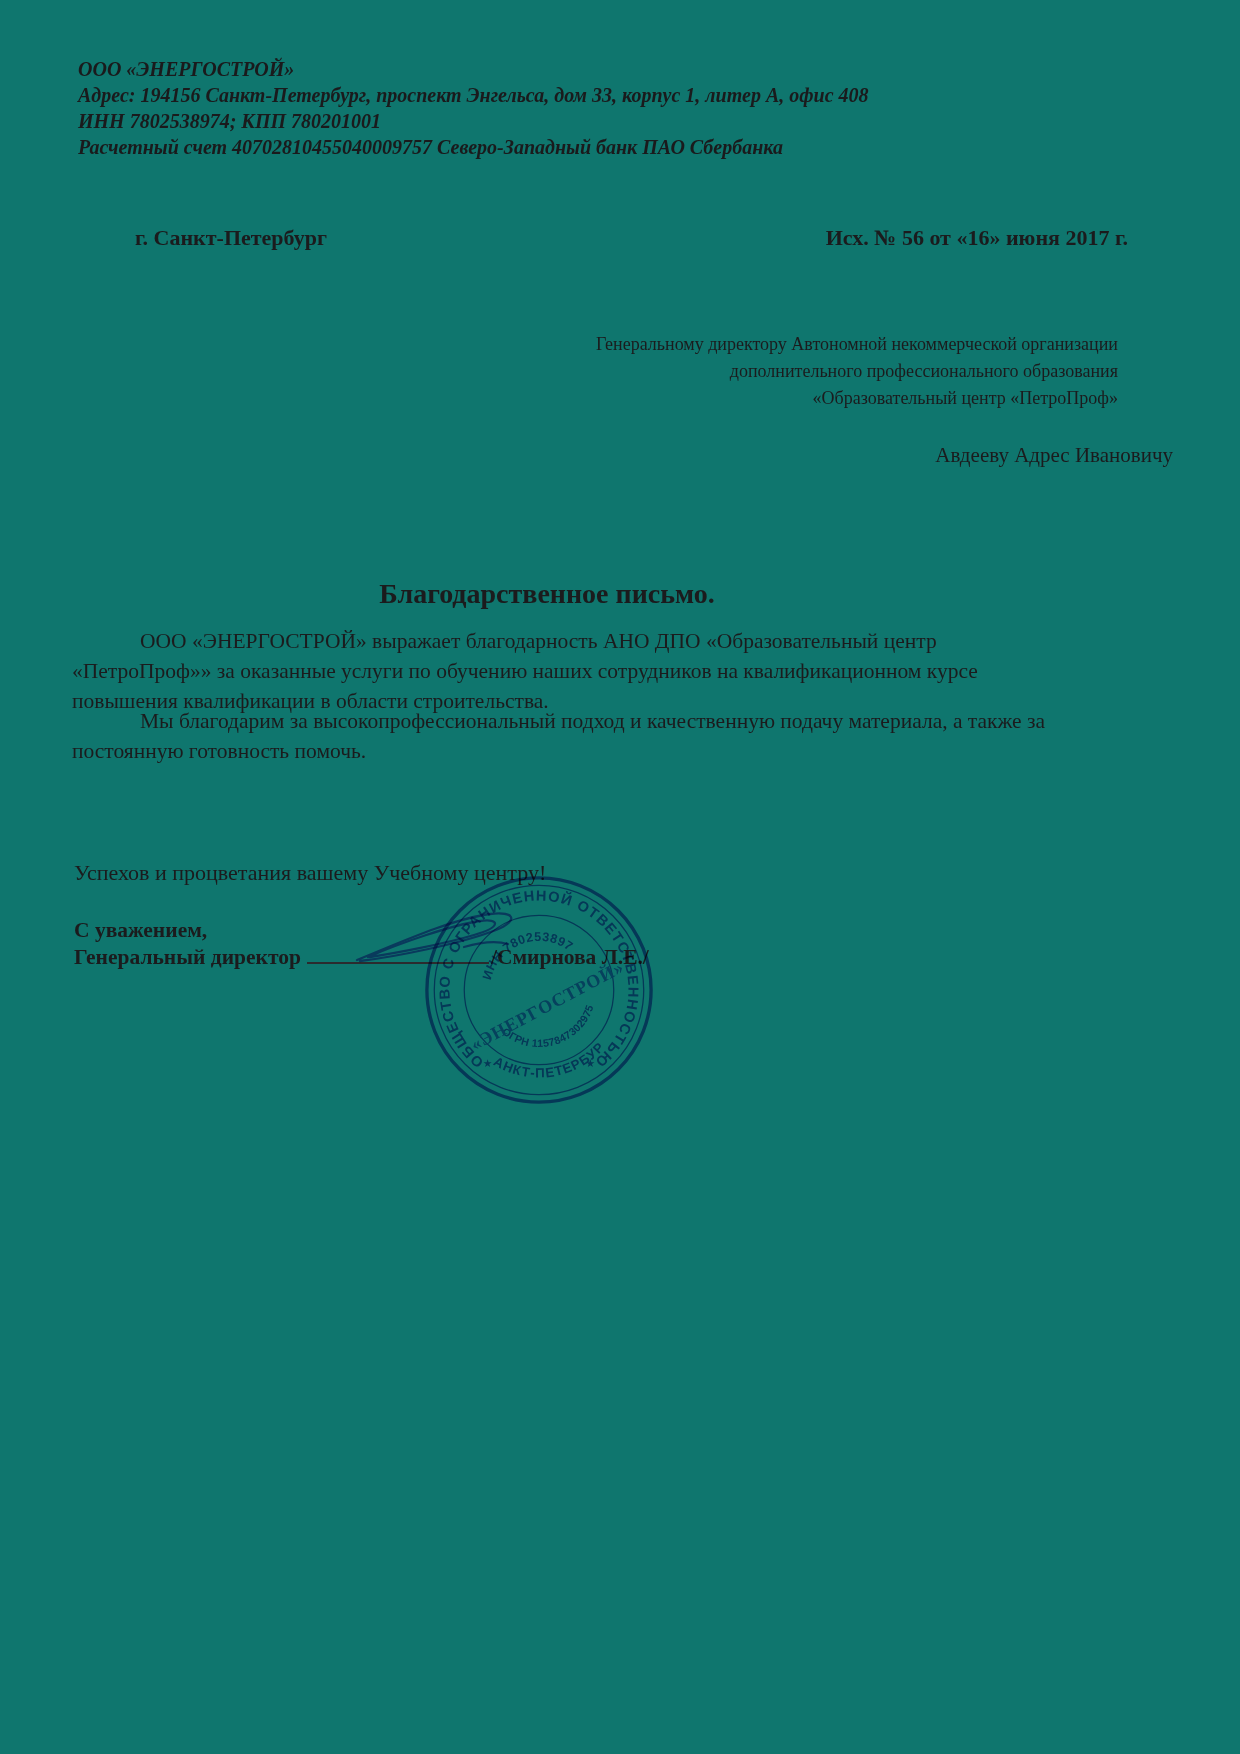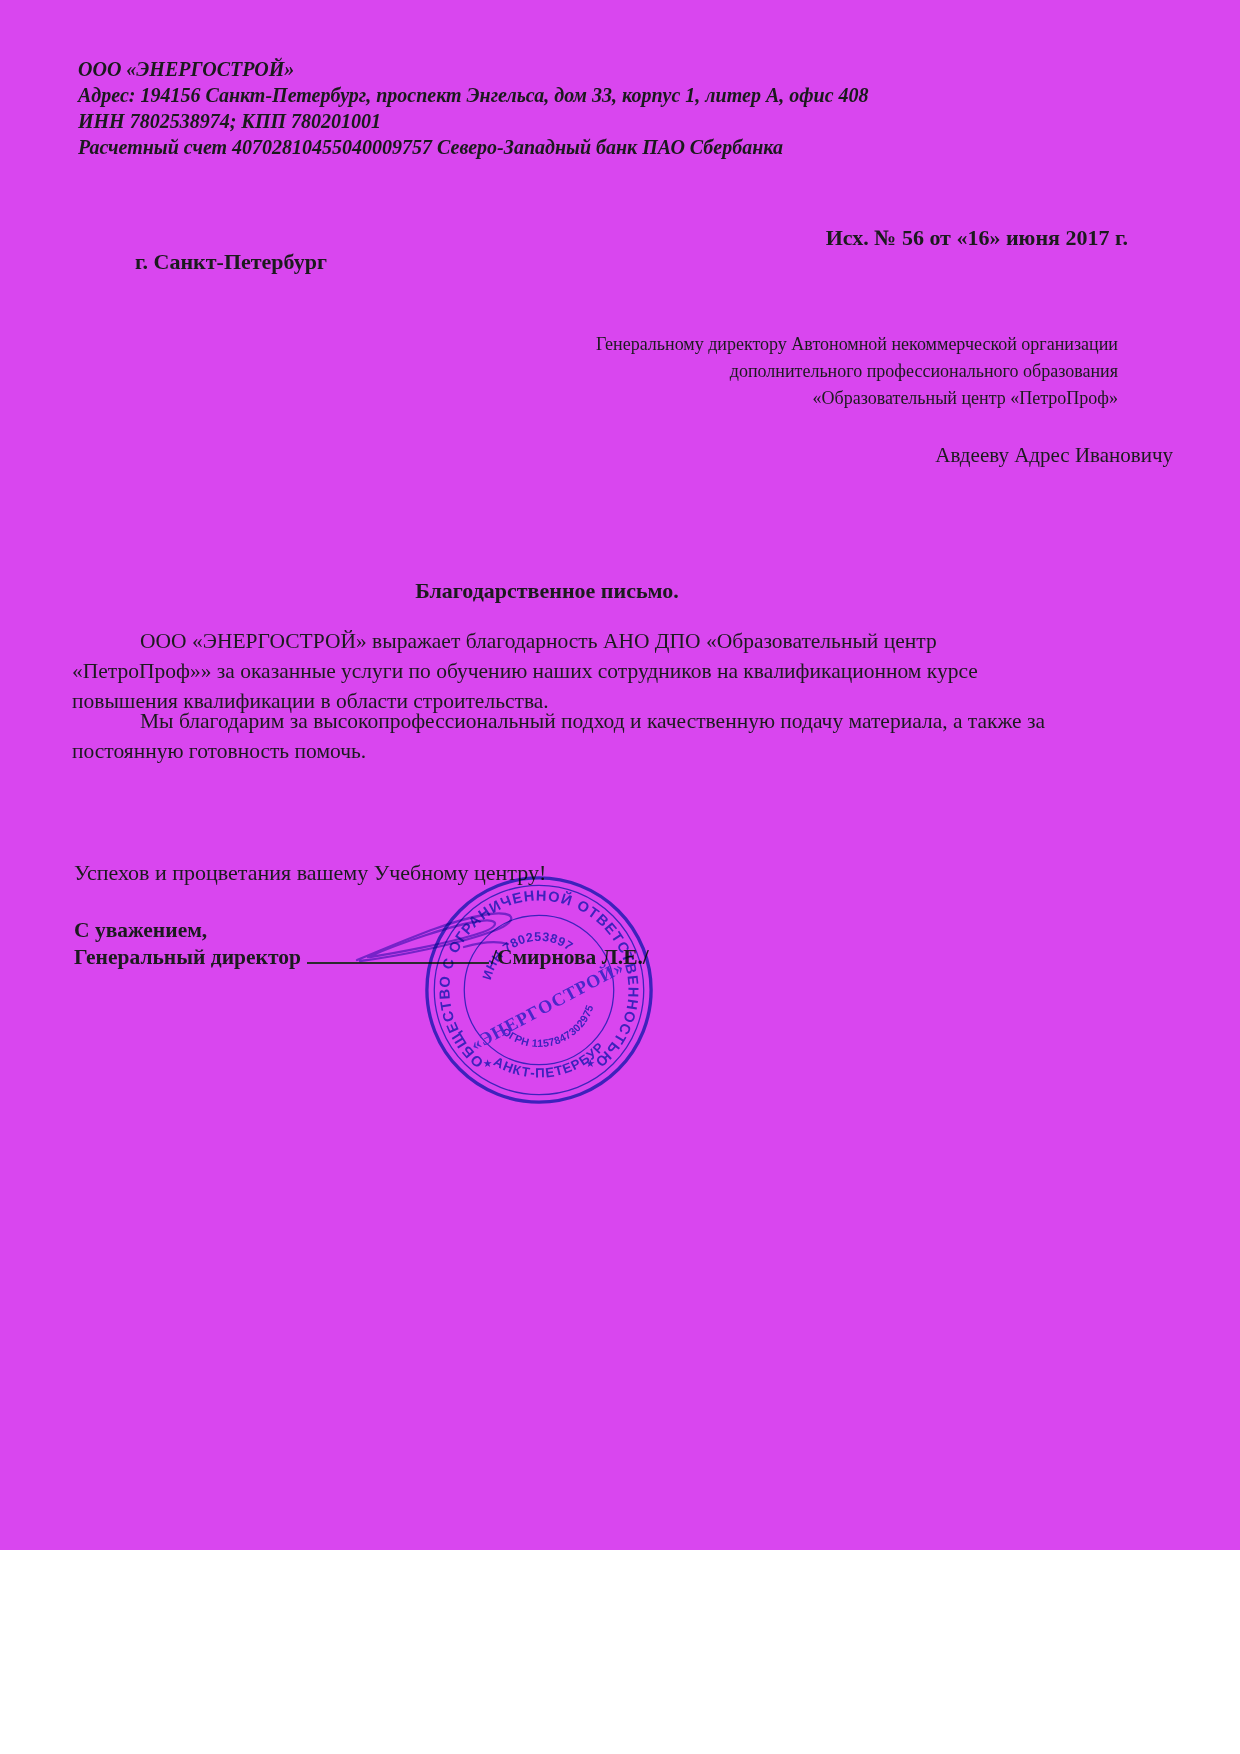--- a/index.html
+++ b/index.html
@@ -4,57 +4,57 @@
 <style>
   :root{
     --ink:#1b1b1d;
     --stamp-blue:#3b6ec5;
     --stamp-center-blue:#4b84d4;
     --signature-purple:#7e6fd2;
   }
   html,body{margin:0;padding:0;background:#ffffff;}
   .page{
     position:relative;
-    width:1240px;height:1550px;
-    background:#d946ef;
+    width:1240px;height:1754px;
+    background:#0f766e;
     font-family:"Liberation Serif", serif;
     color:var(--ink);
     overflow:hidden;
   }
   
   .letterhead{
     position:absolute;left:78px;top:56px;width:1000px;
     font-style:italic;font-weight:bold;
     font-size:20px;line-height:26px;
     color:#1a1a1c;
   }
   
   .meta-city{
     position:absolute;left:135px;top:225px;
-    font-weight:bold;font-size:22px;margin-top:24px;
+    font-weight:bold;font-size:22px;
   }
   .meta-ref{
     position:absolute;right:112px;top:225px;
     font-weight:bold;font-size:22px;
   }
   
   .addressee{
     position:absolute;right:122px;top:331px;
     text-align:right;
     font-size:18px;line-height:27px;
   }
   .addressee-name{
     position:absolute;right:67px;top:443px;
     font-size:21px;
   }
   
   .title{
     position:absolute;left:72px;top:578px;width:950px;
     margin:0;text-align:center;
-    font-size:22px;font-weight:bold;
+    font-size:28px;font-weight:bold;
   }
   
   .para{
     position:absolute;left:72px;width:1000px;margin:0;
     font-size:21.5px;line-height:30px;
     text-indent:68px;
     text-align:left;
   }
   .para1{top:626px;}
   .para2{top:706px;}

